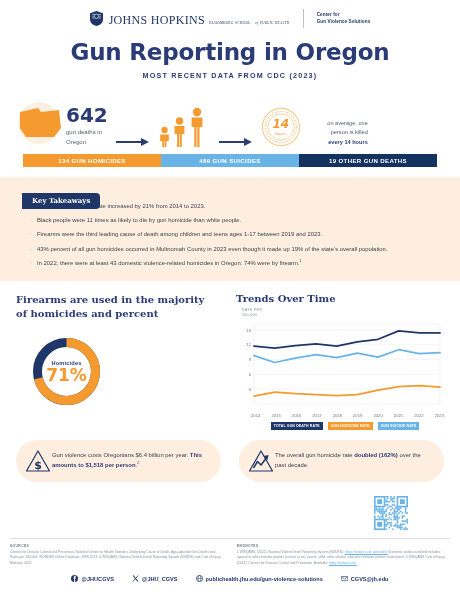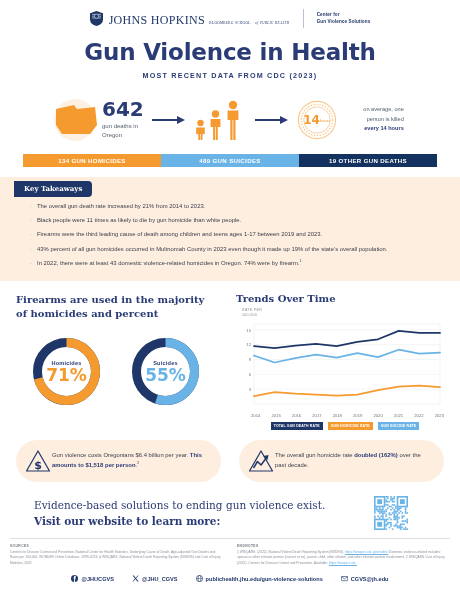--- a/index.html
+++ b/index.html
@@ -20,47 +20,47 @@
   .jh-name { font-family:"Liberation Serif", serif; font-size:12px; letter-spacing:.3px; color:#1f3668; font-weight:400; }
   .jh-sub { font-size:3.4px; letter-spacing:.35px; color:#1f3668; font-family:"Liberation Serif", serif; margin-top:1.5px; }
   .jh-sub2 { font-size:3.4px; letter-spacing:.35px; color:#1f3668; font-family:"Liberation Serif", serif; font-style:italic;}
   .divider-v { width:1px; height:19px; background:#b9c2d4; margin:0 7px; }
   .center-text { font-size:4.6px; font-weight:bold; color:#1f3668; line-height:1.45; letter-spacing:.1px;}
 
   .title { text-align:center; font-size:23px; font-weight:bold; color:#2a3b75; margin-top:9px; letter-spacing:-.2px; font-family:"DejaVu Sans", sans-serif;}
   .subtitle { text-align:center; font-size:7.2px; font-weight:bold; color:#2a3b75; letter-spacing:1.2px; margin-top:6px; }
 
   
-  .stats { display:flex; align-items:center; margin-top:12px; padding:0 14px; height:55px;margin-left:36px; }
+  .stats { display:flex; align-items:flex-end; margin-top:12px; padding:0 14px; height:55px; }
   .stat-block { display:flex; align-items:center; }
   .or-map-wrap { width:52px; height:48px; position:relative; display:flex; align-items:center; justify-content:center; }
   .or-circle { position:absolute; width:42px; height:42px; border-radius:50%; background:#fdf0e2; left:4px; top:3px;}
   .or-map { position:relative; z-index:2; }
   .big-num { font-size:20px; font-weight:bold; color:#2a3b75; line-height:1; font-family:"DejaVu Sans", sans-serif;}
   .stat-label { font-size:6px; color:#55606e; line-height:1.55; margin-top:3px; }
   .arrow { width:34px; height:10px; position:relative; margin:0 8px; }
   .arrow-line { position:absolute; left:0; top:4px; width:26px; height:2.2px; background:#2a3b75; }
   .arrow-head { position:absolute; left:25px; top:1px; width:0; height:0; border-left:8px solid #2a3b75; border-top:4.2px solid transparent; border-bottom:4.2px solid transparent;}
   .people { display:flex; align-items:flex-end; gap:1.5px; margin-right:6px;}
-  .badge14 { width:40px; height:40px; position:relative; display:flex; align-items:center; justify-content:center;}
+  .badge14 { width:40px; height:40px; position:relative; display:flex; flex-direction:column; align-items:center; justify-content:center;font-style:italic;}
   .badge14-num { font-size:12px; font-weight:bold; color:#f59a2e; line-height:1; z-index:3; font-family:"DejaVu Sans", sans-serif;}
   .badge14-hours { font-size:4.2px; color:#f59a2e; z-index:3; margin-top:1px; }
   .avg-text { font-size:5.6px; color:#55606e; line-height:1.7; text-align:right; margin-left:5px; width:62px;}
   .avg-text b { color:#2a3b75; }
 
   
   .bar-row { display:flex; margin:7px 23px 0 23px; height:13px; }
   .bar-seg { flex:1; display:flex; align-items:center; justify-content:center; font-size:6.1px; font-weight:bold; letter-spacing:.35px; }
   .seg-orange { background:#f59a2e; color:#ffffff; }
   .seg-blue { background:#69b3e7; color:#ffffff; }
   .seg-navy { background:#14325f; color:#ffffff; }
 
   
   .kt-wrap { margin-top:10px; background:#fdeee0; padding:0 0 8px 0; }
-  .kt-head { display:inline-block; background:#1f3668; color:#fff; font-size:7px; font-weight:bold; padding:3.5px 10px 3.5px 10px; margin-left:14px; border-radius:0 4px 4px 0; position:relative; top:0; font-family:"DejaVu Serif", serif;}
+  .kt-head { display:inline-block; background:#1f3668; color:#fff; font-size:7px; font-weight:bold; padding:3.5px 10px 3.5px 10px; margin-left:22px; border-radius:0 4px 4px 0; position:relative; top:12px; font-family:"DejaVu Serif", serif;}
   .kt-list { margin:5px 30px 0 30px; }
   .kt-item { display:flex; font-size:5.9px; color:#3a3f4a; line-height:1.5; margin-bottom:5.5px; }
   .kt-dot { width:7px; flex:none; color:#9aa0ab; }
   .kt-item sup { font-size:3.6px; }
 
   
   .mid { display:flex; padding:12px 16px 0 16px; }
   .mid-left { width:214px; }
   .mid-right { flex:1; padding-left:6px; }
   .mid-title { font-size:10px; font-weight:bold; color:#2a3b75; line-height:1.4; font-family:"DejaVu Serif", serif;}
@@ -125,21 +125,21 @@
         <span class="jh-sub2">of PUBLIC HEALTH</span>
       </span>
       <span class="divider-v"></span>
       <span class="center-text">
         <span>Center for</span><br>
         <span>Gun Violence Solutions</span>
       </span>
     </div>
   </div>
 
-  <h1 class="title">Gun Violence in Health</h1>
+  <h1 class="title">Gun Reporting in Oregon</h1>
   <div class="subtitle">MOST RECENT DATA FROM CDC (2023)</div>
 
   <div class="stats">
     <div class="or-map-wrap">
       <span class="or-circle"></span>
       <svg class="or-map" width="44" height="34" viewBox="0 0 44 34">
         <path d="M2 6 L20 2 L23 6 L41 4 L43 22 L36 31 L8 31 L2 22 Z" fill="#f59a2e"></path>
       </svg>
     </div>
     <div class="stat-block">
@@ -228,28 +228,20 @@
         <span>of homicides and percent</span>
       </div>
       <div class="donuts">
         <div class="donut">
           <svg width="73" height="73" viewBox="0 0 73 73">
             <circle cx="36.5" cy="36.5" r="29" fill="none" stroke="#1f3668" stroke-width="9"></circle>
             <circle id="dh" cx="36.5" cy="36.5" r="29" fill="none" stroke="#f59a2e" stroke-width="9" stroke-dasharray="129.4 182.2" transform="rotate(-90 36.5 36.5)"></circle>
           </svg>
           <span class="donut-label">Homicides</span>
           <span class="donut-pct" style="color:#f59a2e">71%</span>
-        </div>
-        <div class="donut">
-          <svg width="73" height="73" viewBox="0 0 73 73">
-            <circle cx="36.5" cy="36.5" r="29" fill="none" stroke="#1f3668" stroke-width="9"></circle>
-            <circle cx="36.5" cy="36.5" r="29" fill="none" stroke="#69b3e7" stroke-width="9" stroke-dasharray="100.2 211.4" transform="rotate(-90 36.5 36.5)"></circle>
-          </svg>
-          <span class="donut-label">Suicides</span>
-          <span class="donut-pct" style="color:#69b3e7">55%</span>
         </div>
       </div>
     </div>
 
     <div class="mid-right">
       <div class="trends-title">Trends Over Time</div>
       <div class="rate-lab">
         <span>RATE PER</span>
         <span>100,000</span>
       </div>
@@ -307,24 +299,20 @@
           <path d="M13 2 L24.5 22 L1.5 22 Z" fill="none" stroke="#1f3668" stroke-width="1.2" stroke-linejoin="round"></path>
           <polyline points="5.5,19 9.5,12.5 13,16 19,8" fill="none" stroke="#1f3668" stroke-width="1.5" stroke-linejoin="round"></polyline>
           <polygon points="15.5,7 20.5,6 19.5,11" fill="#1f3668"></polygon>
         </svg>
       </span>
       <span class="callout-text"><span>The overall gun homicide rate </span><b>doubled (162%)</b><span> over the past decade.</span></span>
     </div>
   </div>
 
   <div class="cta">
-    <div class="cta-text">
-      <span>Evidence-based solutions to ending gun violence exist.</span><br>
-      <span class="b2">Visit our website to learn more:</span>
-    </div>
     <span class="qr">
       <svg id="qrsvg" width="34" height="34" viewBox="0 0 34 34">
           <rect width="34" height="34" fill="#fff"></rect>
           <rect x="11.33" y="0.00" width="1.62" height="1.62" fill="#69b3e7"></rect>
           <rect x="12.95" y="0.00" width="1.62" height="1.62" fill="#69b3e7"></rect>
           <rect x="16.19" y="0.00" width="1.62" height="1.62" fill="#69b3e7"></rect>
           <rect x="19.43" y="0.00" width="1.62" height="1.62" fill="#69b3e7"></rect>
           <rect x="12.95" y="1.62" width="1.62" height="1.62" fill="#69b3e7"></rect>
           <rect x="16.19" y="1.62" width="1.62" height="1.62" fill="#69b3e7"></rect>
           <rect x="17.81" y="1.62" width="1.62" height="1.62" fill="#69b3e7"></rect>

